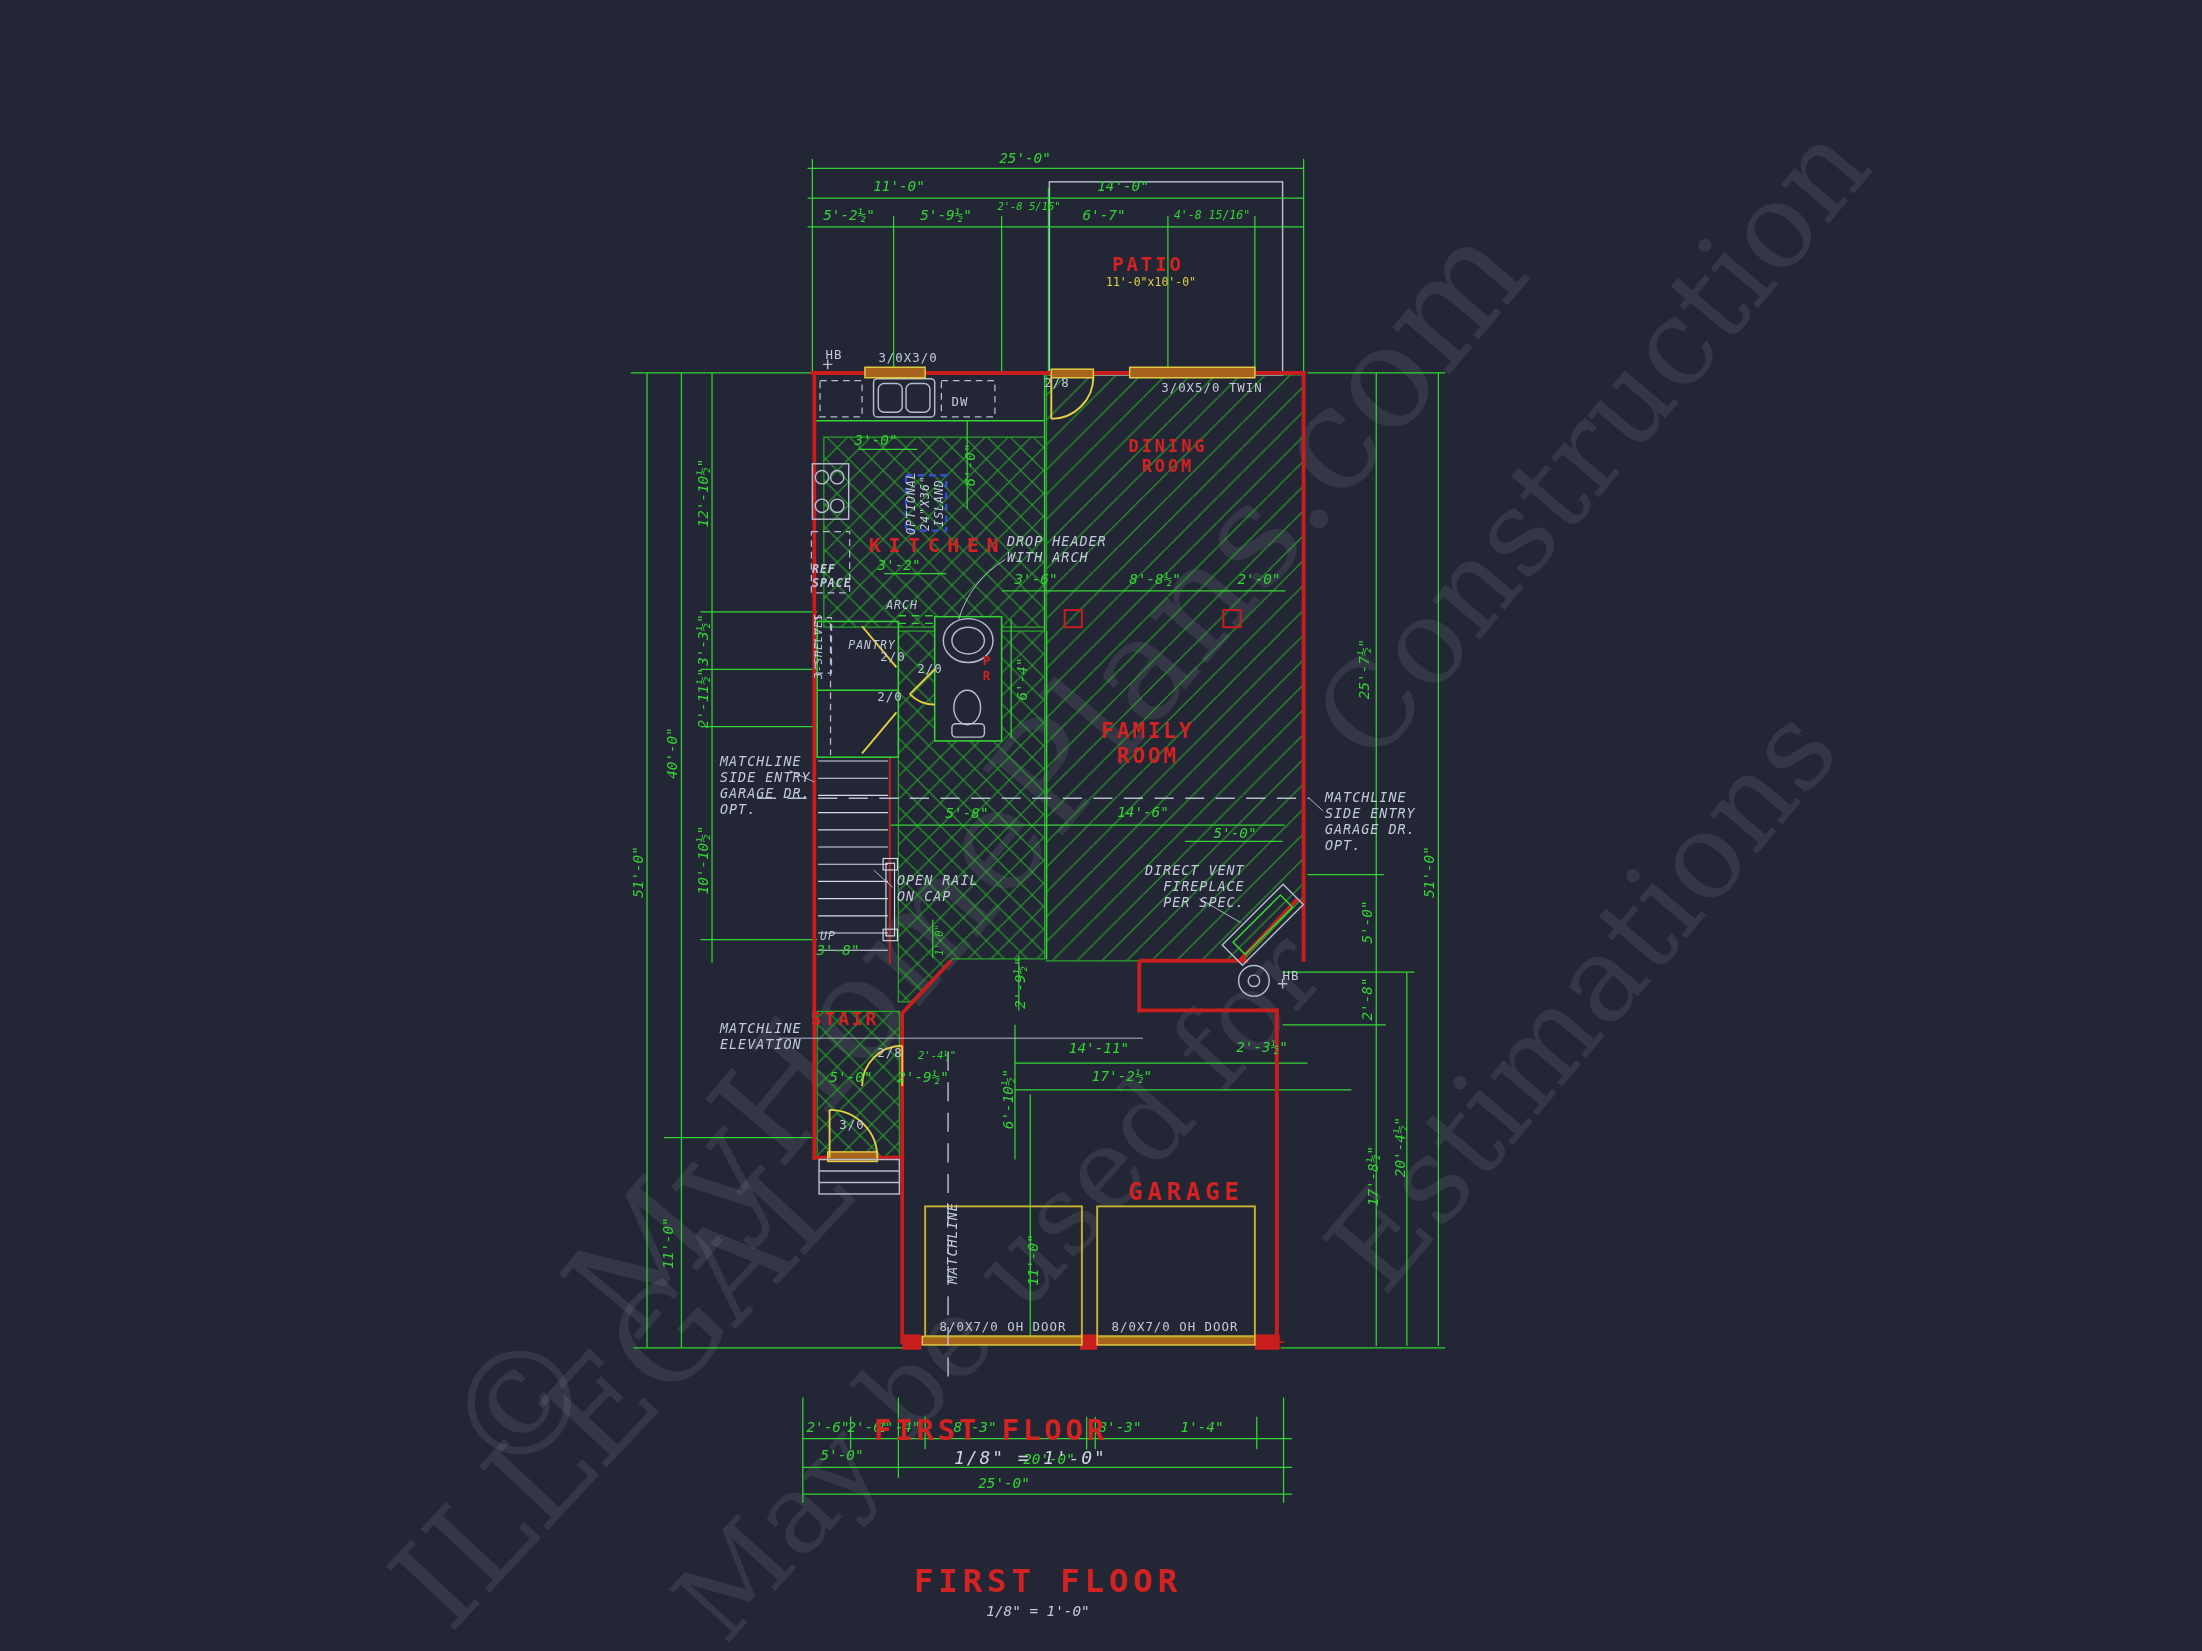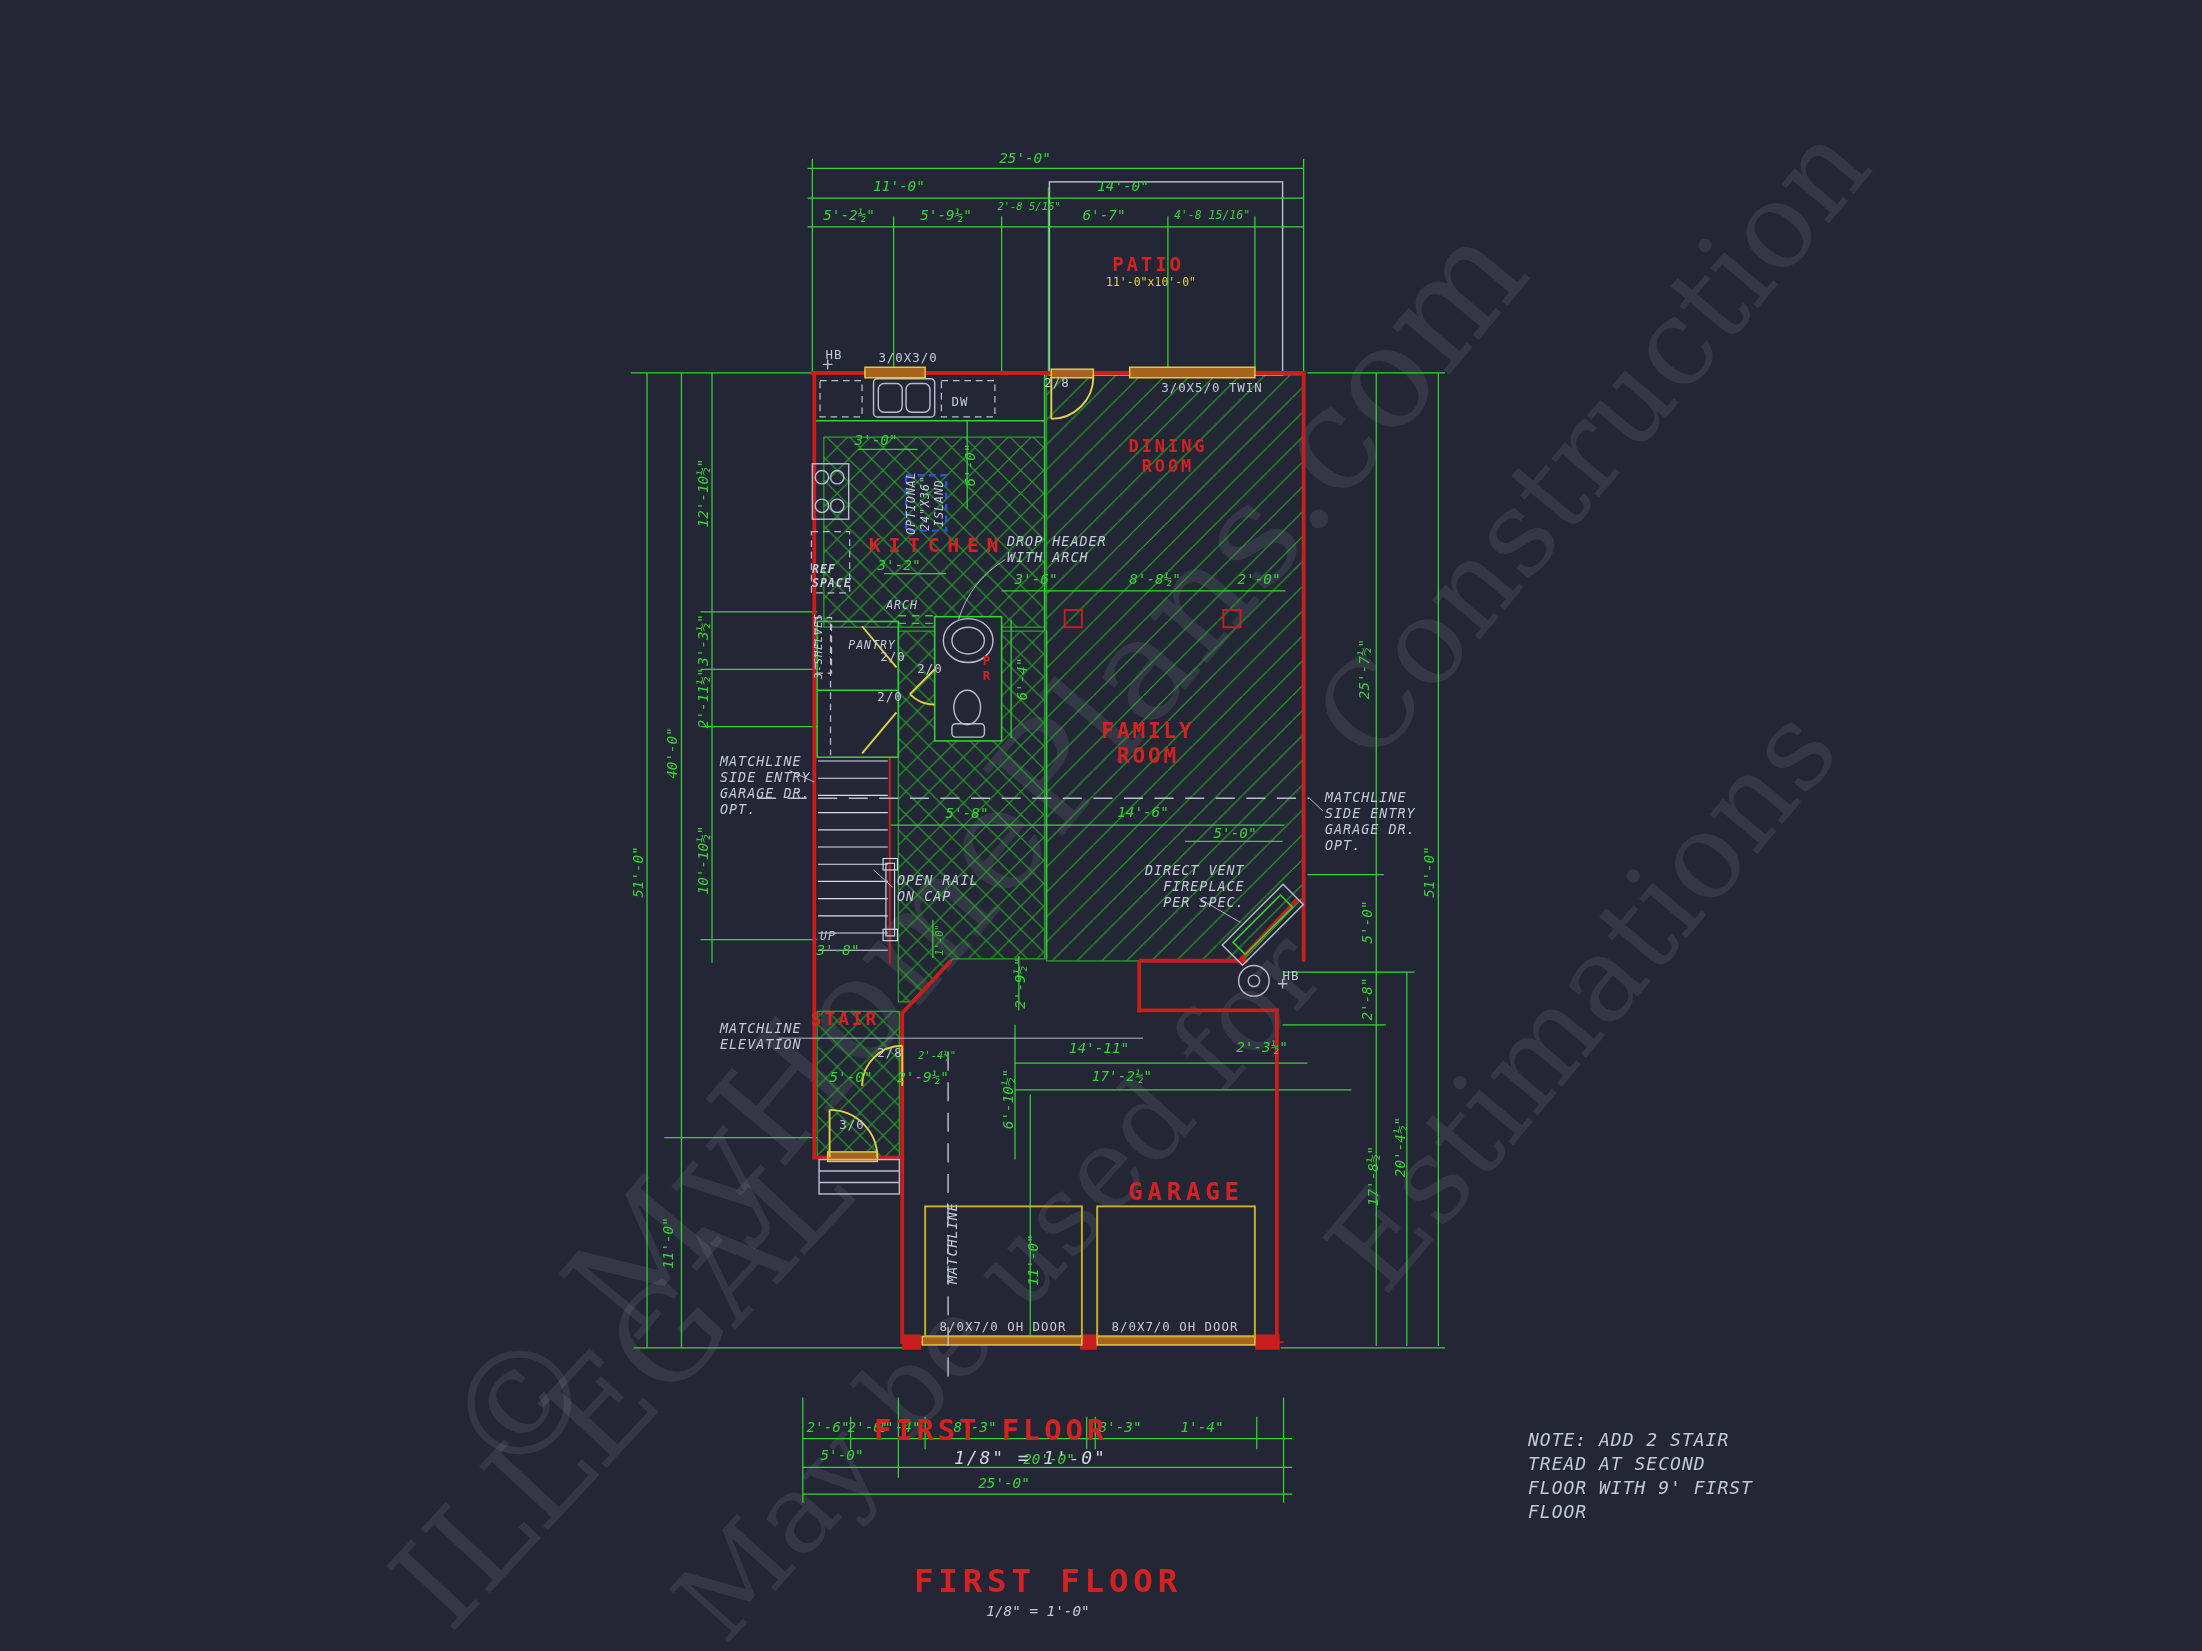--- a/index.html
+++ b/index.html
@@ -532,21 +532,15 @@
         <div>P</div>
         <div>R</div>
       </div>
     </div>
 
   <div class="lbl overlay-title">FIRST FLOOR</div>
   <div class="lbl overlay-scale">1/8" = 1'-0"</div>
   <div class="lbl main-title">FIRST FLOOR</div>
   <div class="lbl main-scale">1/8" = 1'-0"</div>
 
-  <div class="note">
-    <div>NOTE: ADD 2 STAIR</div>
-    <div>TREAD AT SECOND</div>
-    <div>FLOOR WITH 9' FIRST</div>
-    <div>FLOOR</div>
-  </div>
 
 </div>
 
 
 </body></html>

